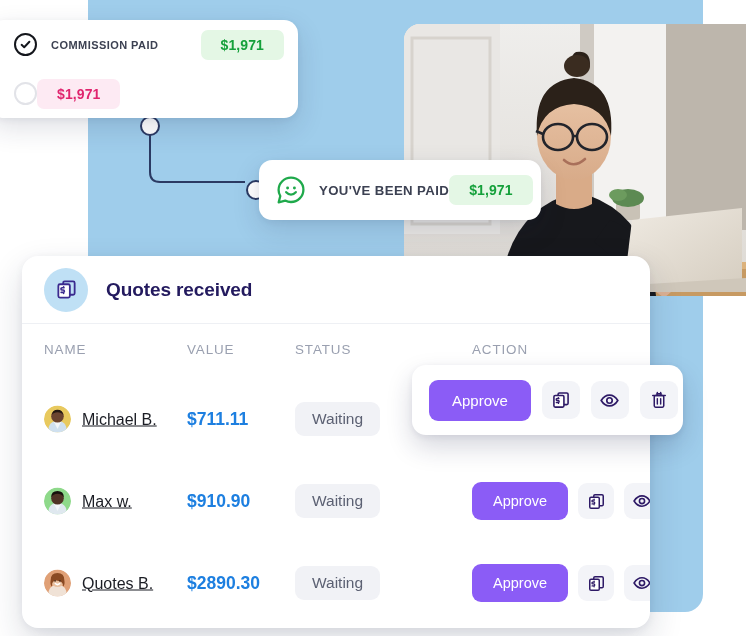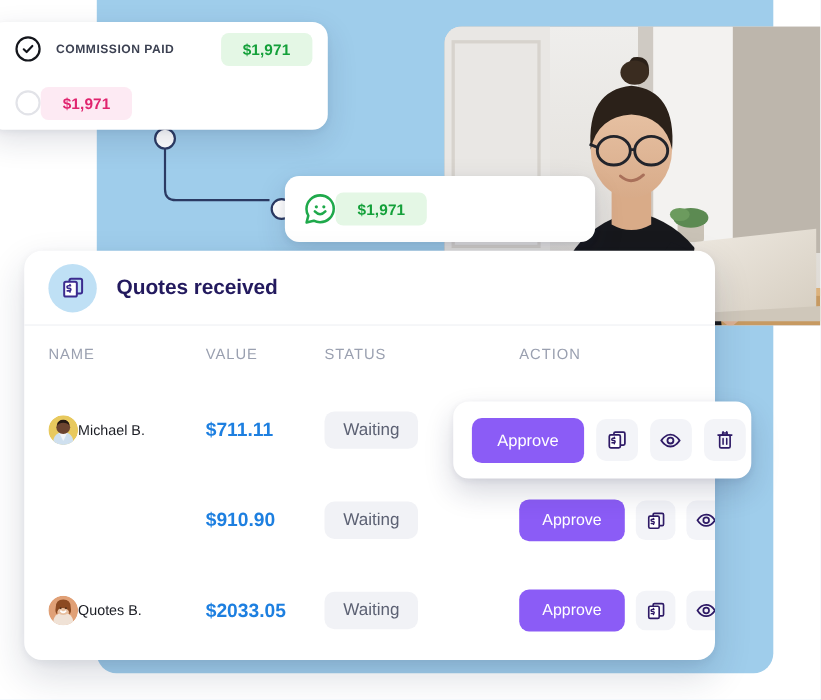--- a/index.html
+++ b/index.html
@@ -137,21 +137,21 @@
     letter-spacing: 0.4px;
     color: #3c4152;
     text-transform: uppercase;
     white-space: nowrap;
     flex: 1 1 auto;
   }
 
   
   .quotes-card {
     left: 22px;
-    top: 228px;
+    top: 256px;
     width: 628px;
     height: 372px;
     border-radius: 16px;
     overflow: hidden;
     box-shadow: 0 14px 34px rgba(25, 35, 70, 0.16), 0 2px 8px rgba(25,35,70,0.06);
   }
   .quotes-head {
     height: 68px;
     display: flex;
     align-items: center;
@@ -194,23 +194,25 @@
   .cell { top: 50%; transform: translateY(-50%); display: flex; align-items: center; }
 
   .avatar {
     width: 27px; height: 27px;
     border-radius: 50%;
     flex: 0 0 auto;
     overflow: hidden;
   }
   .avatar svg { display:block; width:100%; height:100%; }
   .row-name {
-    font-size: 13px;
+    margin-left: 11px;
+    font-size: 16px;
     color: #1b1d24;
     white-space: nowrap;
+    text-decoration: underline;
   }
   .row-value {
     font-size: 17.5px;
     font-weight: bold;
     color: #1d7fe0;
     white-space: nowrap;
   }
   .status-pill {
     background: #f1f2f6;
     color: #5c6173;
@@ -358,20 +360,21 @@
 
   <div class="card paid-card">
     <span class="wa-icon">
       <svg viewBox="0 0 28 28" aria-hidden="true">
         <path d="M14 1.6c-6.8 0-12.4 5.5-12.4 12.3 0 2.2.6 4.3 1.7 6.1L1.7 26.3l6.5-1.7a12.4 12.4 0 0 0 5.8 1.4c6.8 0 12.4-5.5 12.4-12.3S20.8 1.6 14 1.6z" fill="none" stroke="#1fa94b" stroke-width="2.3" stroke-linejoin="round"></path>
         <circle cx="10.6" cy="12" r="1.45" fill="#1fa94b"></circle>
         <circle cx="17.4" cy="12" r="1.45" fill="#1fa94b"></circle>
         <path d="M9.2 16.2 q4.8 5 9.6 0" fill="none" stroke="#1fa94b" stroke-width="2.3" stroke-linecap="round"></path>
       </svg>
     </span>
+    <span class="paid-label">YOU'VE BEEN PAID</span>
     <span class="amount-badge green">$1,971</span>
   </div>
 
   <div class="card quotes-card">
 
     <div class="quotes-head">
       <span class="quotes-icon-circle">
         <svg viewBox="0 0 24 24" width="23" height="23" aria-hidden="true">
           <rect x="8.5" y="3.5" width="12" height="14" rx="1.6" fill="none" stroke="#3b2b8f" stroke-width="1.9"></rect>
           <rect x="3.5" y="6.5" width="12" height="14" rx="1.6" fill="#ffffff" stroke="#3b2b8f" stroke-width="1.9"></rect>
@@ -403,20 +406,32 @@
           </span>
           <span class="row-name">Michael B.</span>
         </span>
         <span class="cell col-value row-value">$711.11</span>
         <span class="cell col-status">
           <span class="status-pill">Waiting</span>
         </span>
       </div>
 
       <div class="trow">
+        <span class="cell col-name">
+          <span class="avatar">
+            <svg viewBox="0 0 30 30" aria-hidden="true">
+              <circle cx="15" cy="15" r="15" fill="#8ed98a"></circle>
+              <path d="M15 17c6 0 10 4.5 10 9v4H5v-4c0-4.5 4-9 10-9z" fill="#dfe8ef"></path>
+              <path d="M11 18h8l-4 8z" fill="#f4f7fa"></path>
+              <circle cx="15" cy="12" r="7" fill="#4f3325"></circle>
+              <path d="M8 11q0-7 7-7t7 7q-2-4-7-4t-7 4z" fill="#17110c"></path>
+            </svg>
+          </span>
+          <span class="row-name">Max w.</span>
+        </span>
         <span class="cell col-value row-value">$910.90</span>
         <span class="cell col-status">
           <span class="status-pill">Waiting</span>
         </span>
         <span class="cell col-action actions">
           <button class="approve-btn">Approve</button>
           <button class="icon-btn">
             <svg width="19" height="19" viewBox="0 0 24 24" aria-hidden="true">
               <rect x="8.5" y="3.5" width="12" height="14" rx="1.6" fill="none" stroke="#2e1a66" stroke-width="1.9"></rect>
               <rect x="3.5" y="6.5" width="12" height="14" rx="1.6" fill="#ffffff" stroke="#2e1a66" stroke-width="1.9"></rect>
@@ -441,21 +456,21 @@
               <path d="M15 17c6 0 10 4.5 10 9v4H5v-4c0-4.5 4-9 10-9z" fill="#f0e2d6"></path>
               <circle cx="15" cy="12.5" r="7" fill="#e8c0a0"></circle>
               <path d="M7.4 12q0-8 7.6-8t7.6 8q1 5-1.5 7 .6-6-6.1-6.6T8.9 19Q6.4 17 7.4 12z" fill="#8b4a22"></path>
               <circle cx="12.3" cy="12.6" r="1" fill="#4a2d1c"></circle>
               <circle cx="17.7" cy="12.6" r="1" fill="#4a2d1c"></circle>
               <path d="M12.6 15.6q2.4 2.4 4.8 0" fill="none" stroke="#ffffff" stroke-width="1.8" stroke-linecap="round"></path>
             </svg>
           </span>
           <span class="row-name">Quotes B.</span>
         </span>
-        <span class="cell col-value row-value">$2033.05</span>
+        <span class="cell col-value row-value">$2890.30</span>
         <span class="cell col-status">
           <span class="status-pill">Waiting</span>
         </span>
         <span class="cell col-action actions">
           <button class="approve-btn">Approve</button>
           <button class="icon-btn">
             <svg width="19" height="19" viewBox="0 0 24 24" aria-hidden="true">
               <rect x="8.5" y="3.5" width="12" height="14" rx="1.6" fill="none" stroke="#2e1a66" stroke-width="1.9"></rect>
               <rect x="3.5" y="6.5" width="12" height="14" rx="1.6" fill="#ffffff" stroke="#2e1a66" stroke-width="1.9"></rect>
               <path d="M9.5 10.2h-2.1a1.2 1.2 0 0 0 0 2.4h1.2a1.2 1.2 0 0 1 0 2.4H6.4M9 9.1v1.1M9 14.9v1.2" fill="none" stroke="#2e1a66" stroke-width="1.6" stroke-linecap="round"></path>

